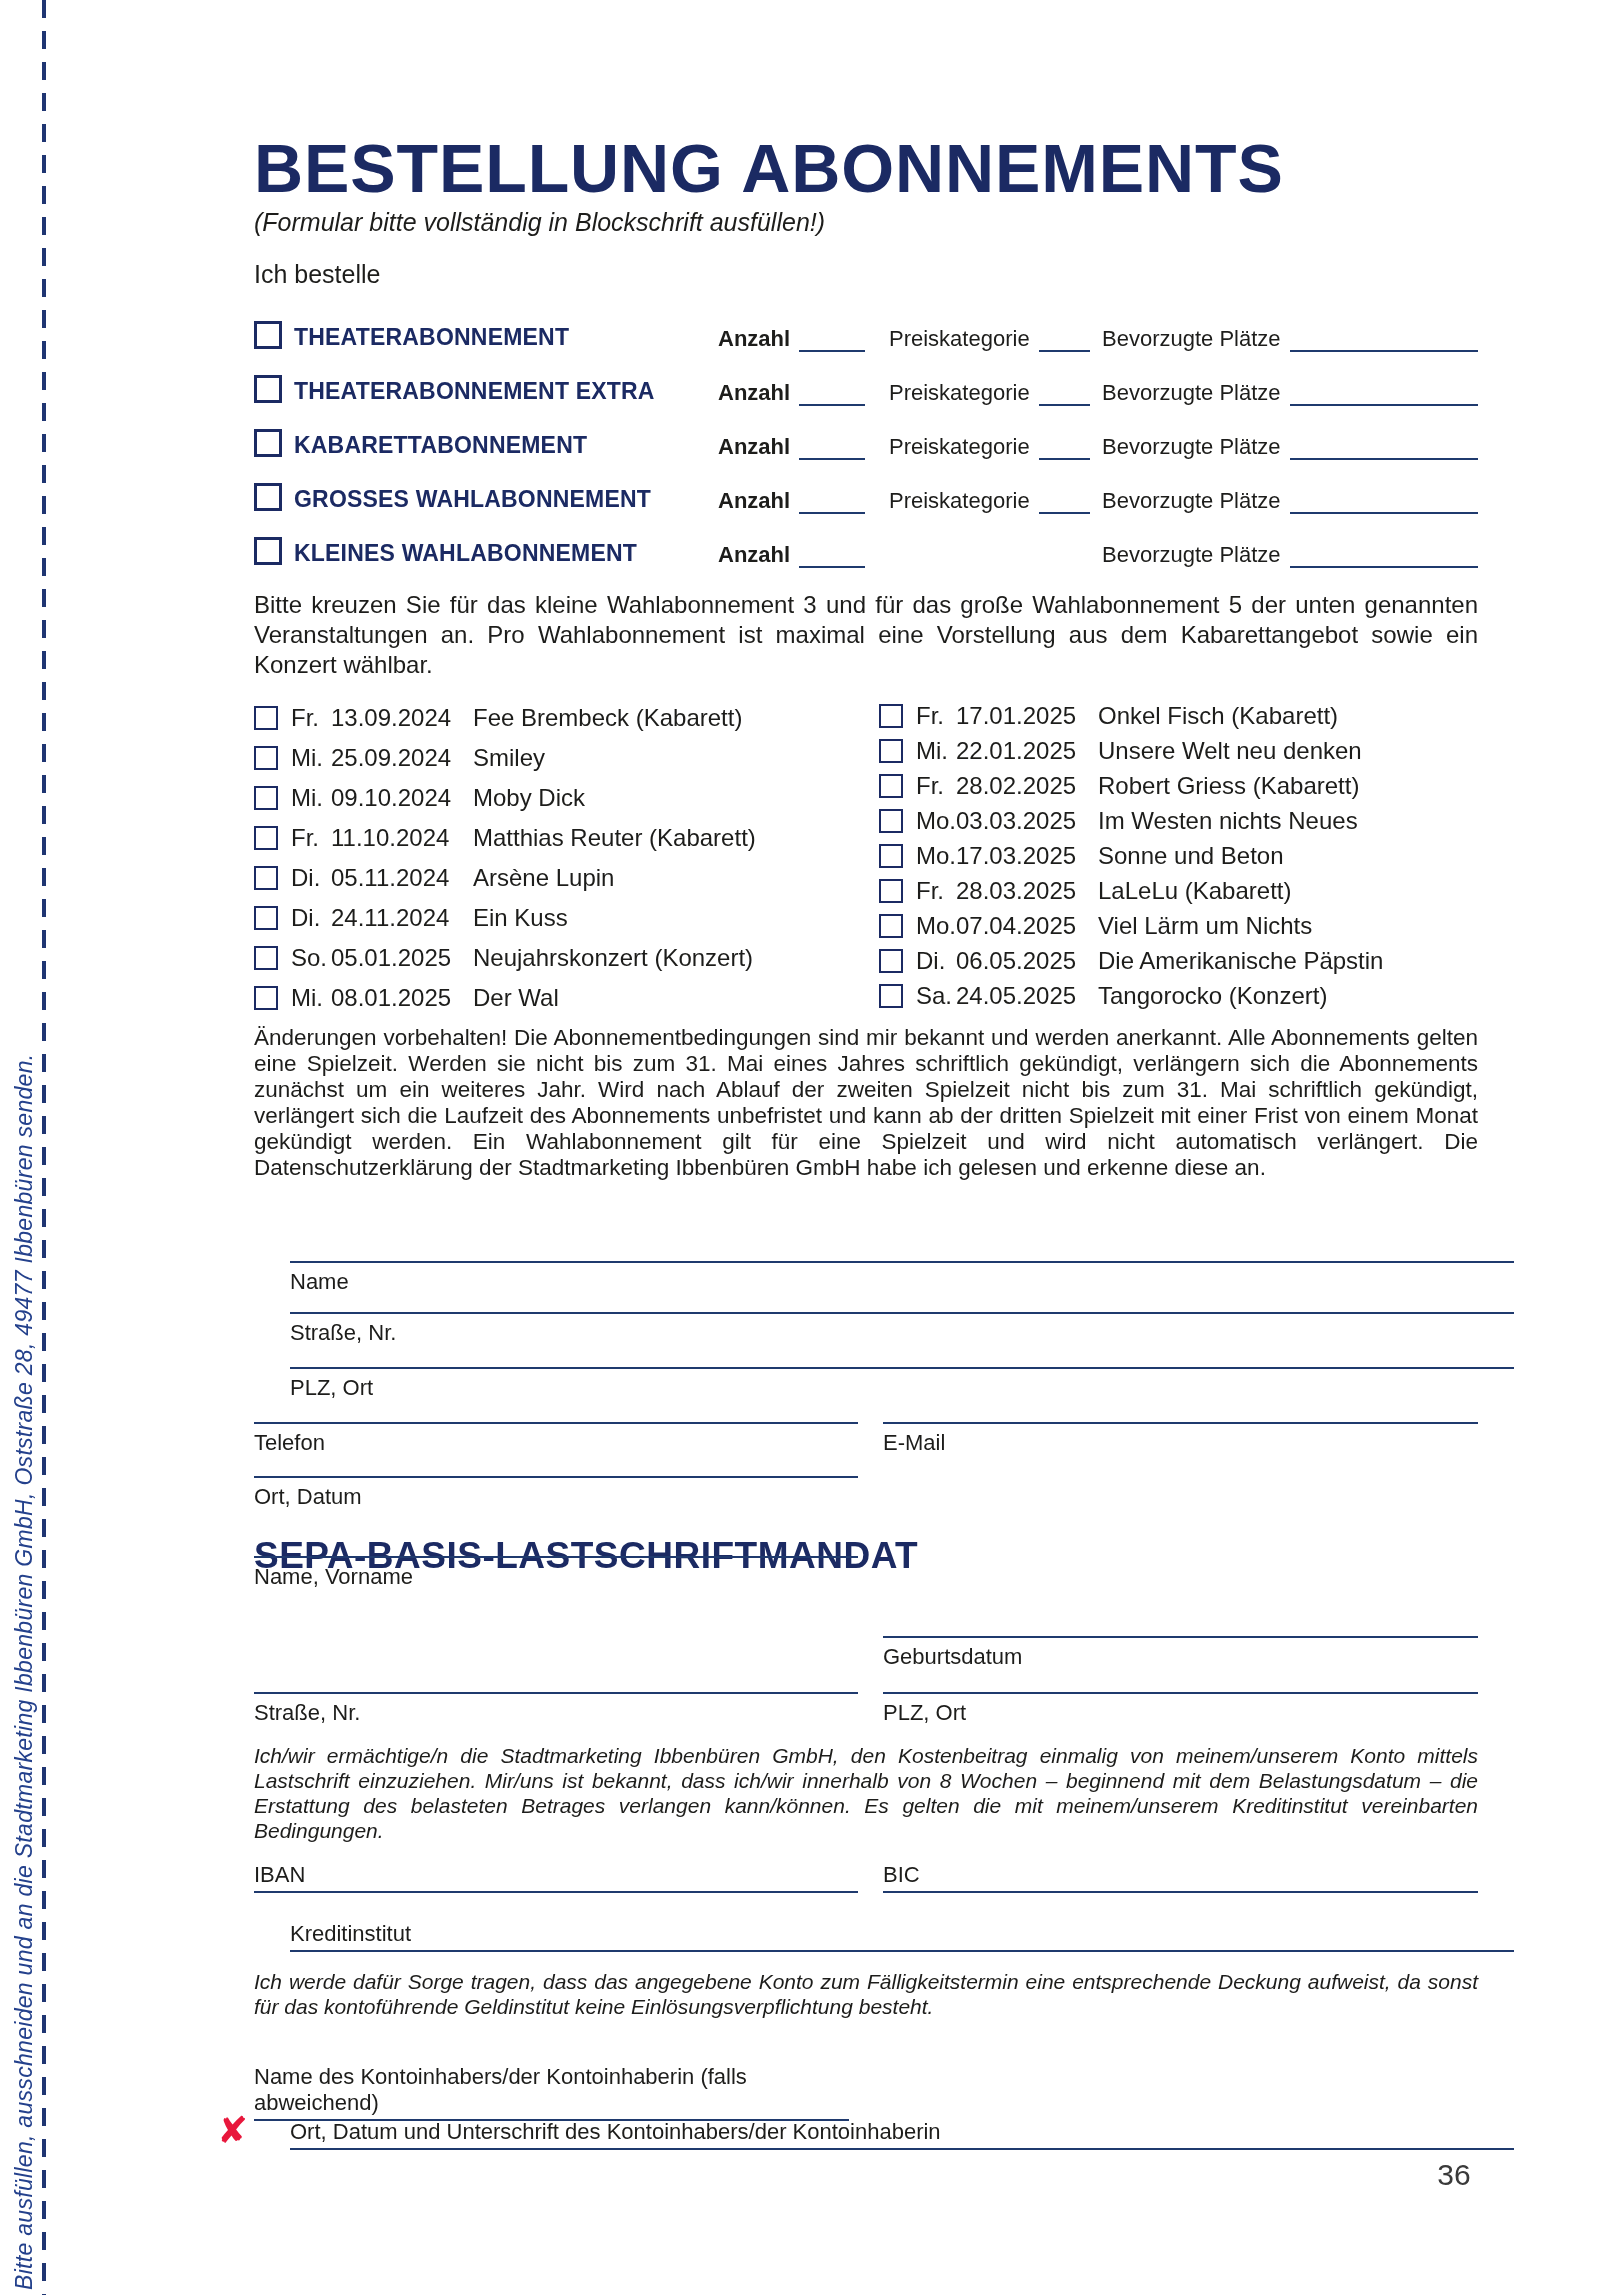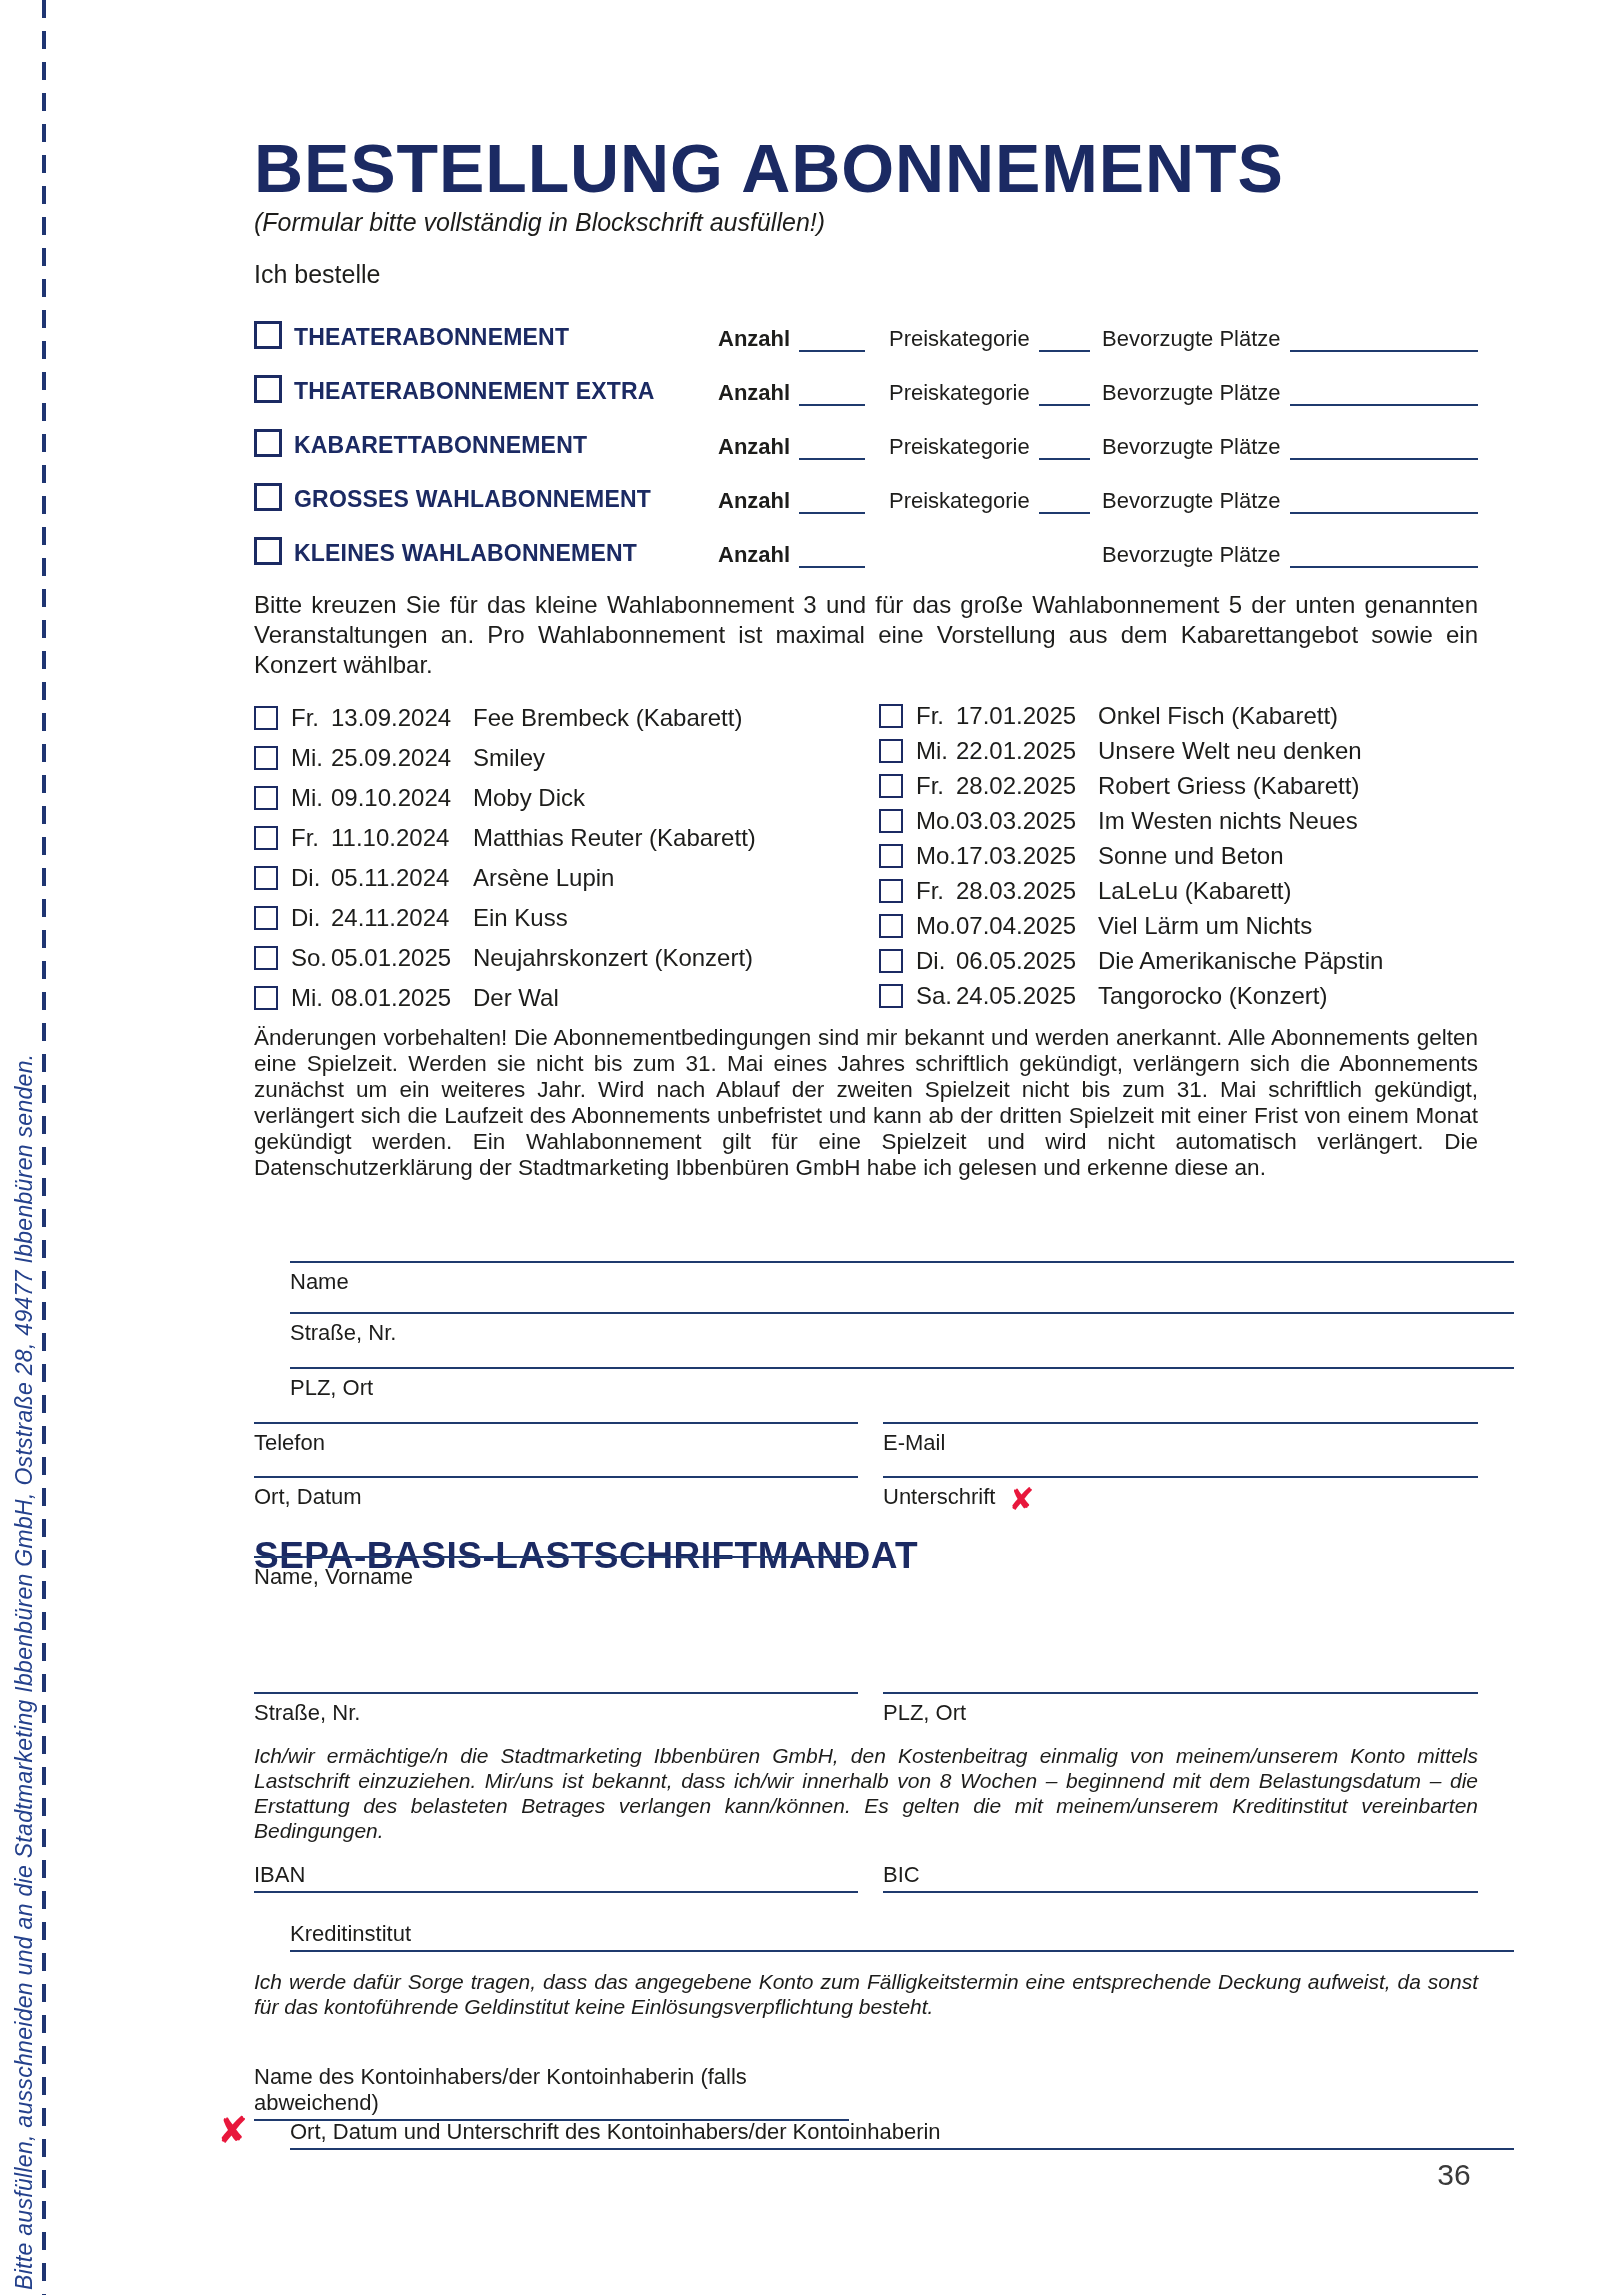--- a/index.html
+++ b/index.html
@@ -341,28 +341,28 @@
     </div>
     <div class="fld-above half-l" style="top:1422px;">
       <span>Telefon</span>
     </div>
     <div class="fld-above half-l" style="top:1476px;">
       <span>Ort, Datum</span>
     </div>
     <div class="fld-above half-r" style="top:1422px;">
       <span>E-Mail</span>
     </div>
-    <div class="fld-above half-r" style="top:1476px;">
-      <span>Unterschrift</span><span class="sig-x">✘</span>
-    </div>
 
     <h2 class="sepa-title abs" style="top:1535px;left:0;">SEPA-BASIS-LASTSCHRIFTMANDAT</h2>
 
     <div class="fld-above half-l" style="top:1556px;">
       <span>Name, Vorname</span>
+    </div>
+    <div class="fld-above half-r" style="top:1636px;">
+      <span>Geburtsdatum</span>
     </div>
     <div class="fld-above half-l" style="top:1692px;">
       <span>Straße, Nr.</span>
     </div>
     <div class="fld-above half-r" style="top:1692px;">
       <span>PLZ, Ort</span>
     </div>
 
     <p class="para mandate mandate1">Ich/wir ermächtige/n die Stadtmarketing Ibbenbüren GmbH, den Kostenbeitrag einmalig von meinem/unserem Konto mittels Lastschrift einzuziehen. Mir/uns ist bekannt, dass ich/wir innerhalb von 8 Wochen – beginnend mit dem Belastungsdatum – die Erstattung des belasteten Betrages verlangen kann/können. Es gelten die mit meinem/unserem Kreditinstitut vereinbarten Bedingungen.</p>
 

